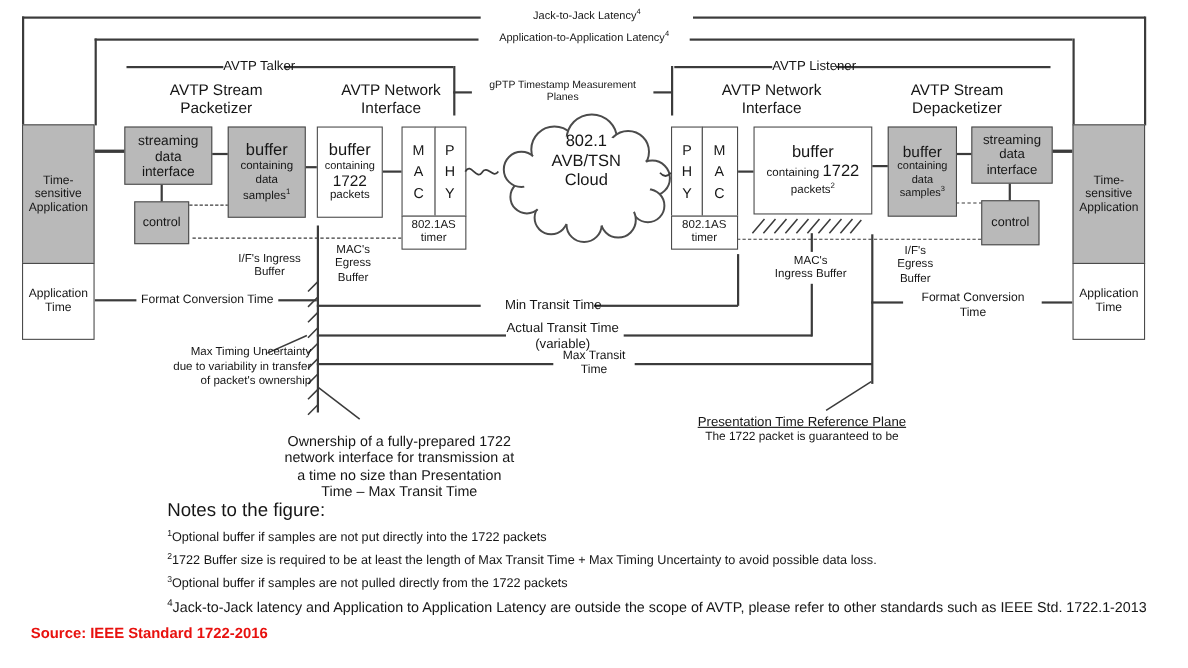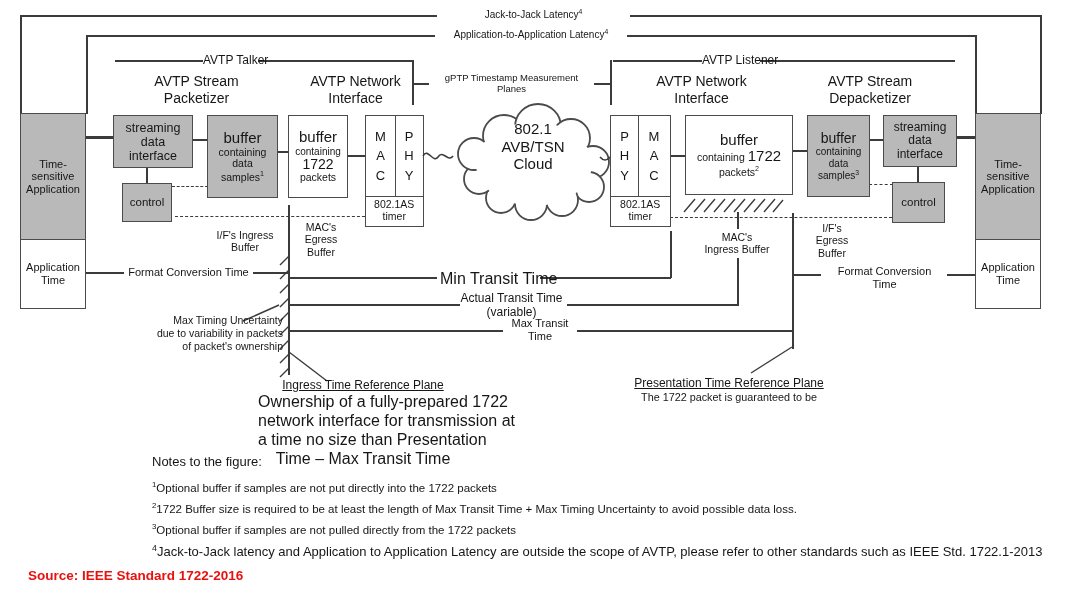--- a/index.html
+++ b/index.html
@@ -238,52 +238,51 @@
     <div>MAC's</div>
       <div>Ingress Buffer</div>
   </div>
   <div class="t" style="left:809px;top:222px;width:46px;font-size:10.5px">
     <div>I/F's</div>
       <div>Egress</div>
       <div>Buffer</div>
   </div>
 
   <div class="t" style="left:126px;top:266px;width:125px;font-size:11px">Format Conversion Time</div>
-  <div class="t" style="left:440px;top:270px;width:102px;font-size:16px">Min Transit Time</div>
+  <div class="t" style="left:452px;top:270px;width:102px;font-size:12px">Min Transit Time</div>
   <div class="t" style="left:455px;top:291px;width:113px;font-size:12px">
     <div>Actual Transit Time</div>
       <div>(variable)</div>
   </div>
   <div class="t" style="left:490px;top:317px;width:100px;font-size:11px">
     <div>Max Transit</div>
       <div>Time</div>
   </div>
   <div class="t" style="left:822px;top:265px;width:125px;font-size:11px">
     <div>Format Conversion</div>
       <div>Time</div>
   </div>
   <div class="t tl" style="left:123px;top:314px;width:160px;font-size:10.5px;line-height:1.25">
     <div>Max Timing Uncertainty</div>
-      <div>due to variability in packets</div>
+      <div>due to variability in transfer</div>
       <div>of packet's ownership</div>
   </div>
 
-  <div class="t" style="left:258px;top:378px;width:210px;font-size:12px;text-decoration:underline">Ingress Time Reference Plane</div>
-  <div class="t" style="left:258px;top:393px;width:210px;font-size:16px;line-height:1.18">
+  <div class="t" style="left:258px;top:393px;width:210px;font-size:13px;line-height:1.18">
     <div>Ownership of a fully-prepared 1722</div>
     <div>network interface for transmission at</div>
     <div>a time no size than Presentation</div>
     <div>Time – Max Transit Time</div>
   </div>
   <div class="t" style="left:614px;top:376px;width:230px;font-size:12px;text-decoration:underline">Presentation Time Reference Plane</div>
   <div class="t" style="left:614px;top:391px;width:230px;font-size:10.8px;line-height:1.18">
     <div>The 1722 packet is guaranteed to be</div>
   </div>
 
-  <div class="t tl" style="left:152px;top:454px;font-size:13px">Notes to the figure:</div>
+  <div class="t tl" style="left:152px;top:454px;font-size:17px">Notes to the figure:</div>
   <div class="t tl" style="left:152px;top:480px;font-size:11.5px">
     <sup>1</sup><span>Optional buffer if samples are not put directly into the 1722 packets</span>
   </div>
   <div class="t tl" style="left:152px;top:501px;font-size:11.5px">
     <sup>2</sup><span>1722 Buffer size is required to be at least the length of Max Transit Time + Max Timing Uncertainty to avoid possible data loss.</span>
   </div>
   <div class="t tl" style="left:152px;top:522px;font-size:11.5px">
     <sup>3</sup><span>Optional buffer if samples are not pulled directly from the 1722 packets</span>
   </div>
   <div class="t tl" style="left:152px;top:543px;font-size:13px">

